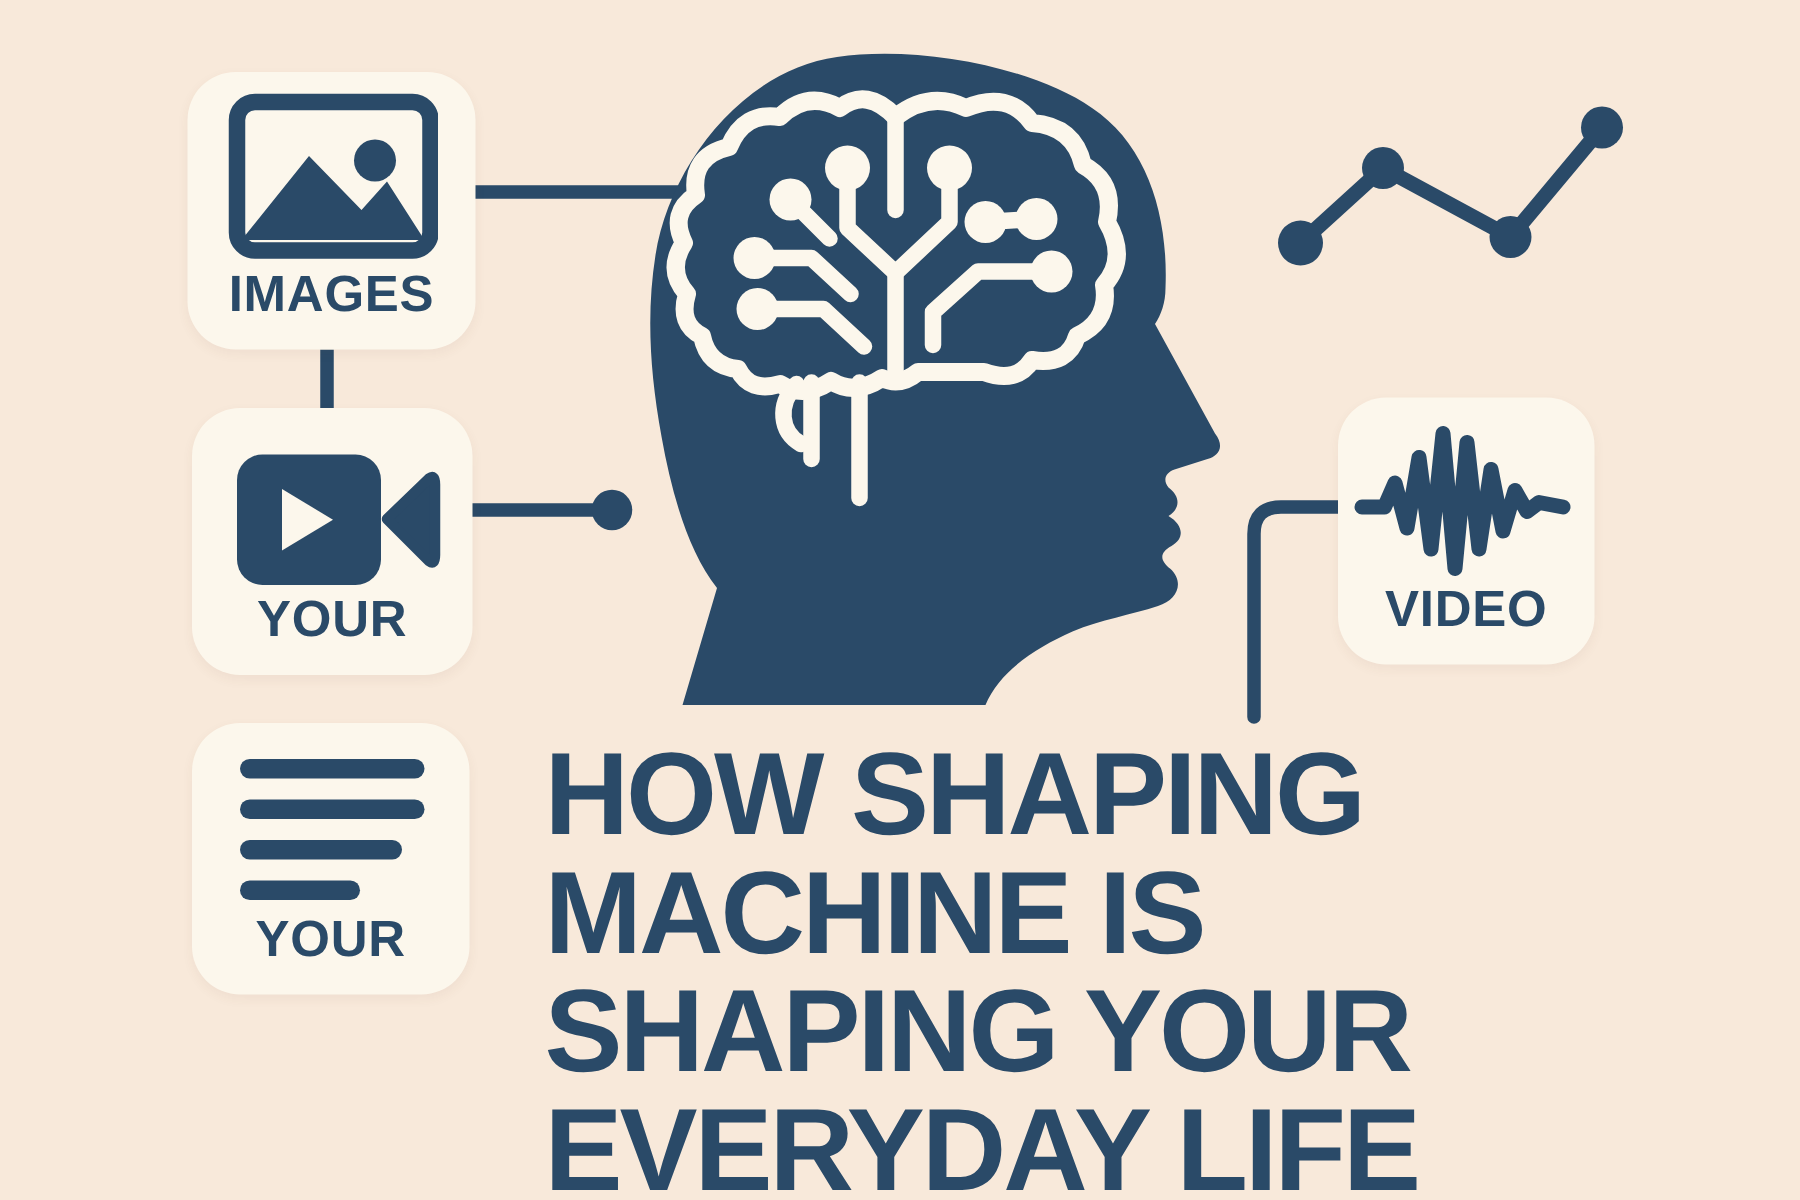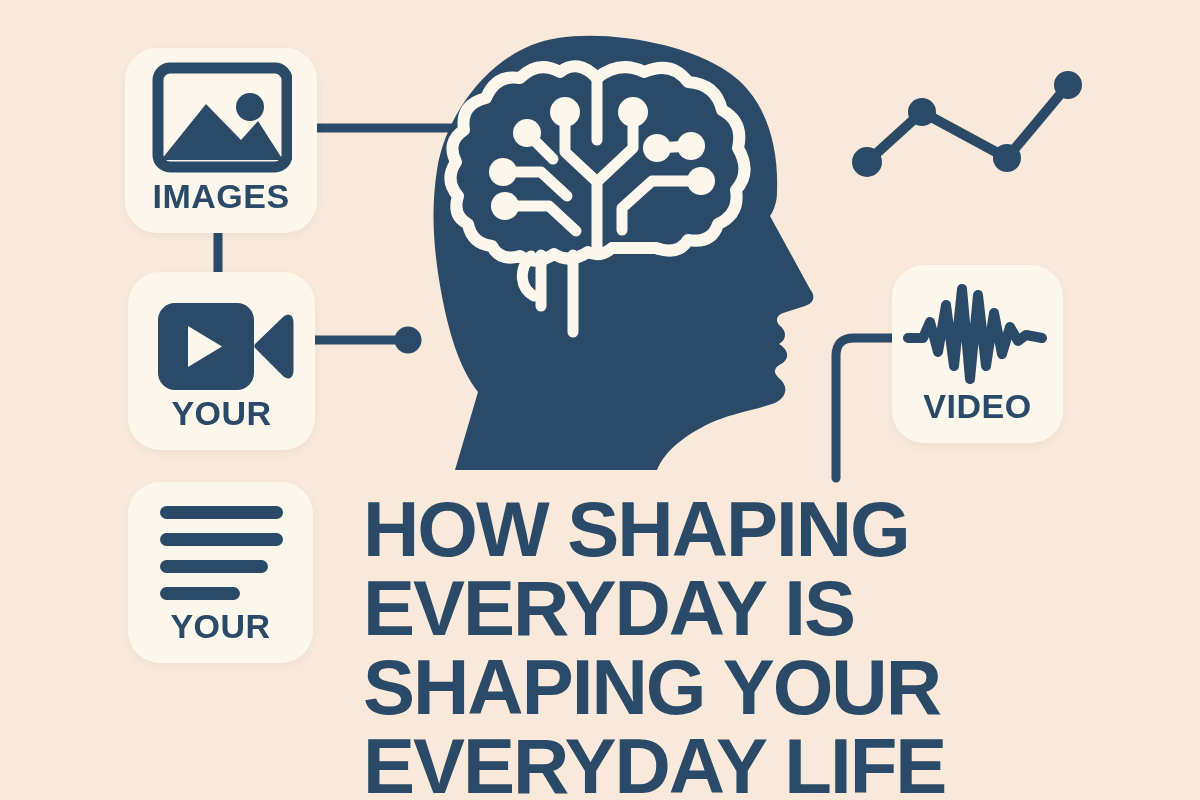--- a/index.html
+++ b/index.html
@@ -176,18 +176,18 @@
 
   <div class="card" id="card-audio">
     <svg class="icon-svg" style="left:0;top:0;" width="171" height="140" viewBox="0 0 171 140" aria-hidden="true">
       <path class="ink-line" stroke-width="10" stroke-linecap="round" stroke-linejoin="round" d="M 16 73 L 31 73 L 38 57 L 46 87 L 54 40 L 62 101 L 70 24 L 78 114 L 86 30 L 94 101 L 102 48 L 110 89 L 118 62 L 126 76 L 134 70 L 150 73"></path>
     </svg>
     <span class="label">VIDEO</span>
   </div>
 
   <div class="title">
     <div>HOW SHAPING</div>
-    <div>EVERYDAY IS</div>
+    <div>MACHINE IS</div>
     <div>SHAPING YOUR</div>
     <div>EVERYDAY LIFE</div>
   </div>
 
 </div>
 
 </body></html>

